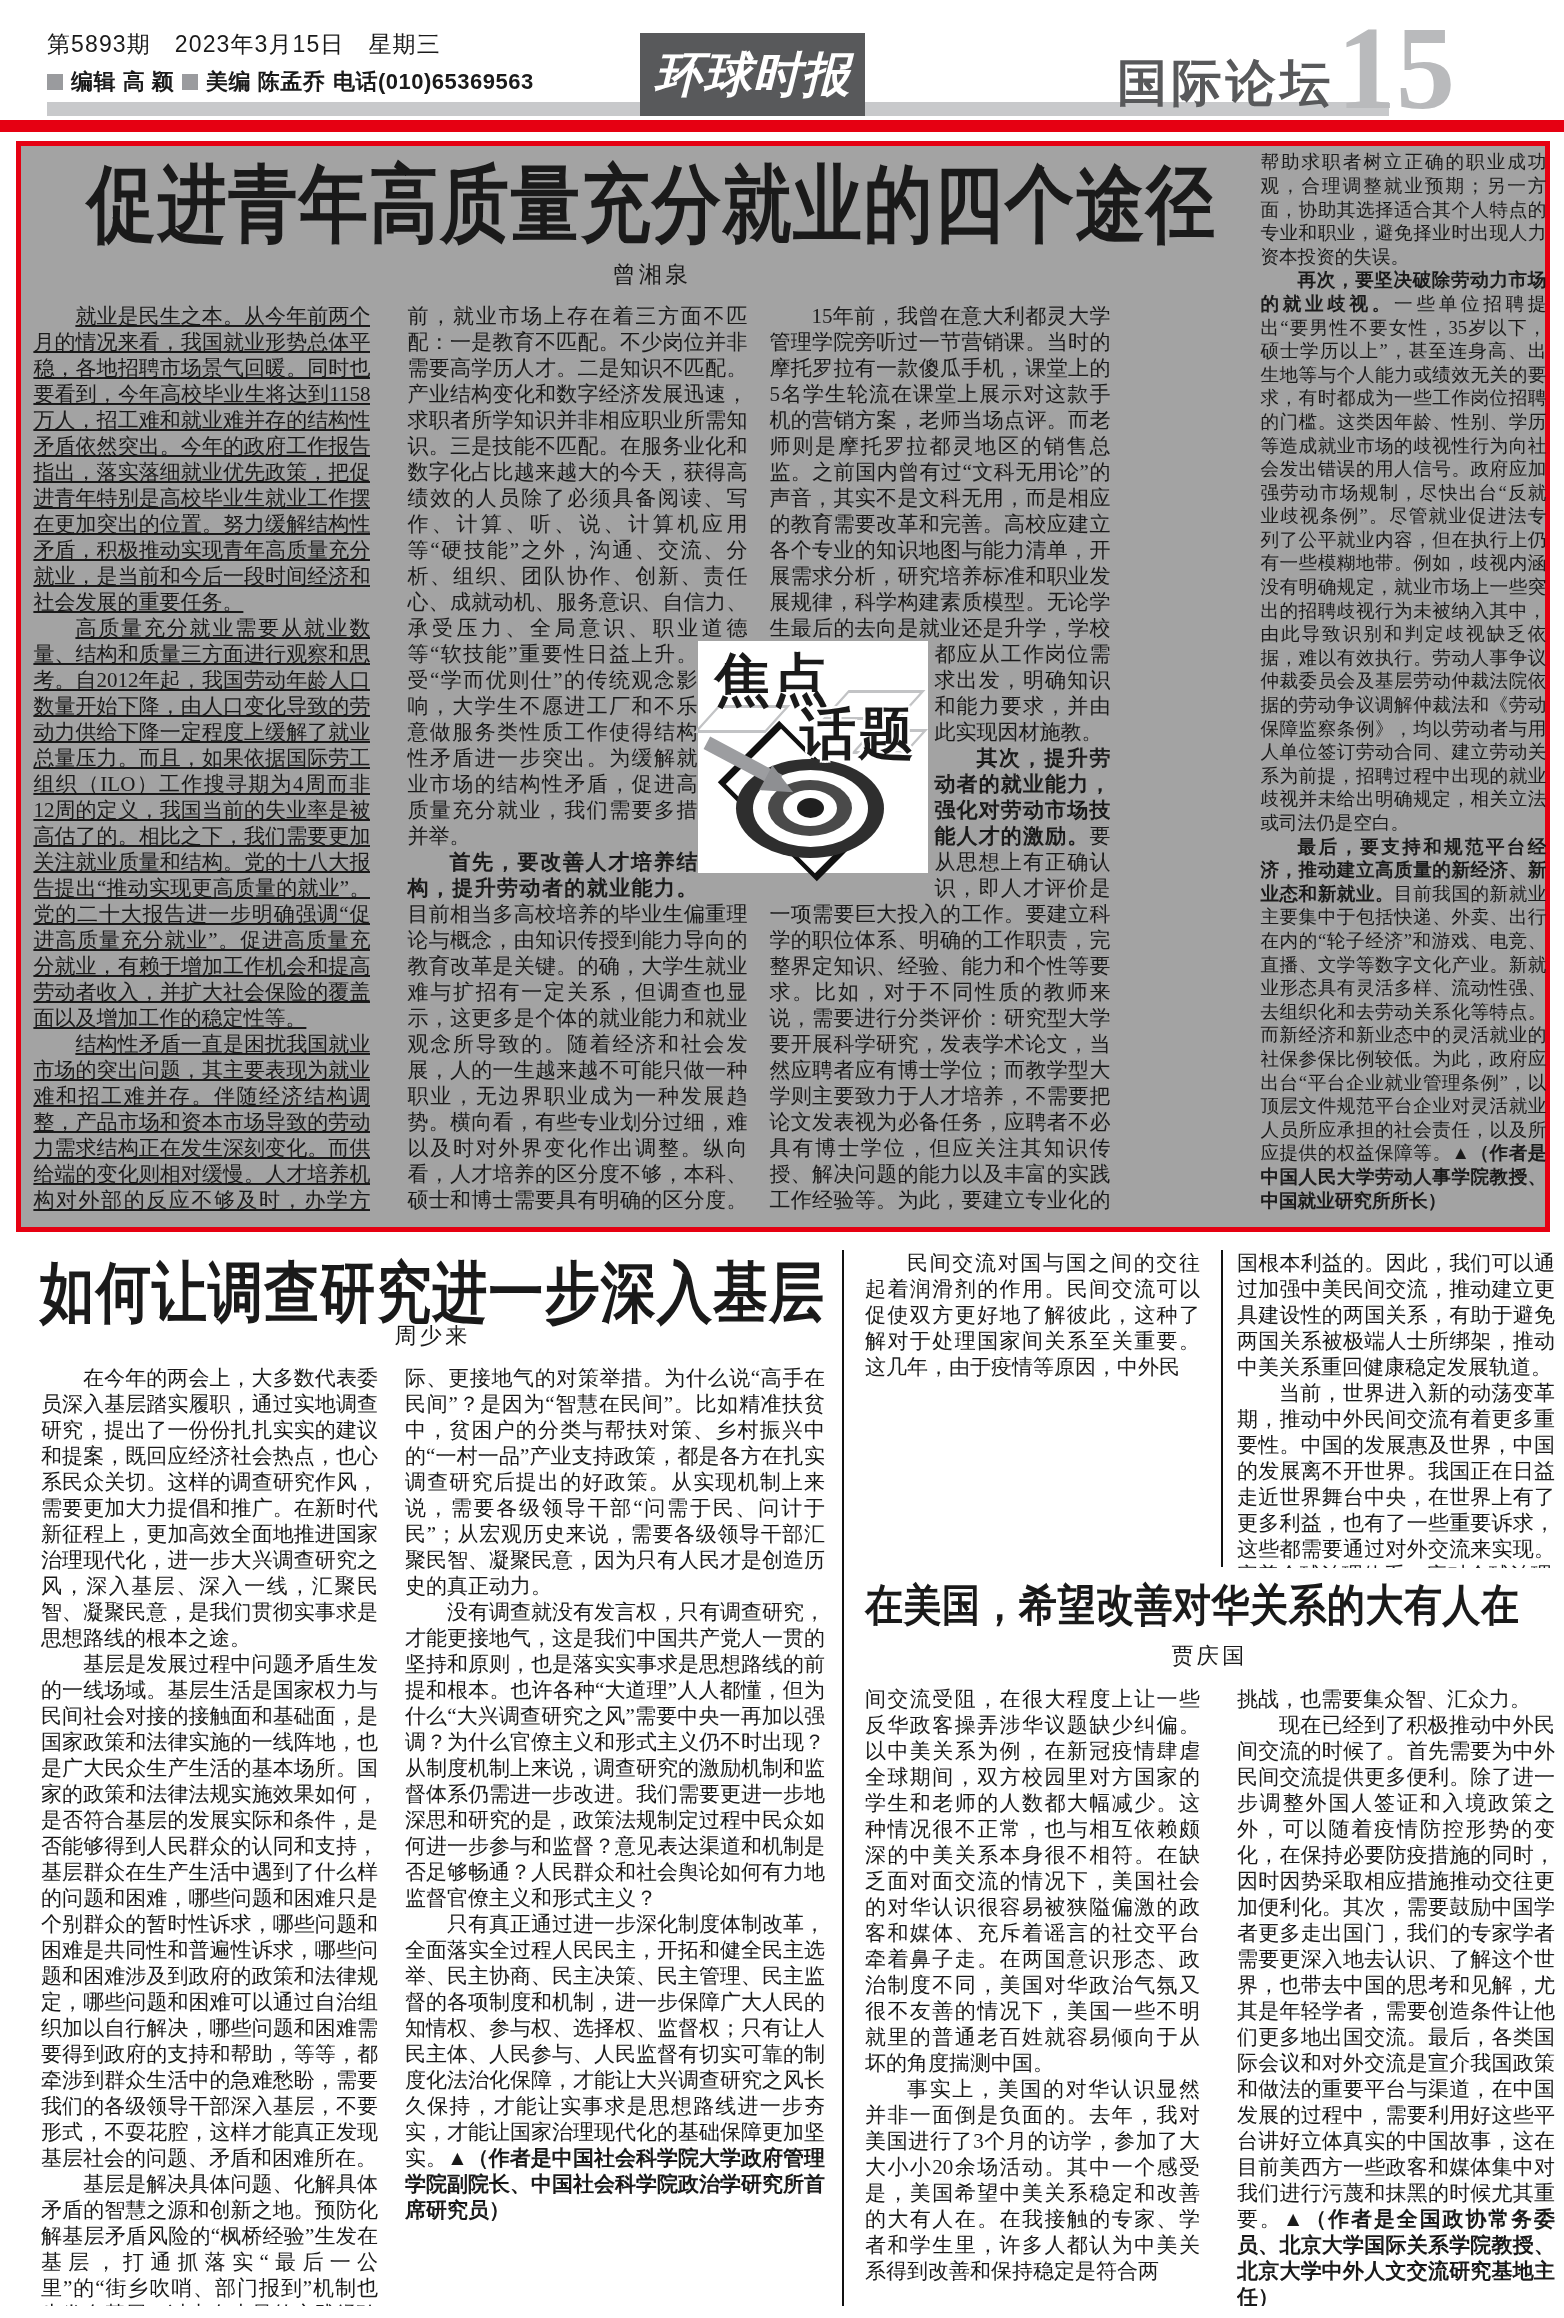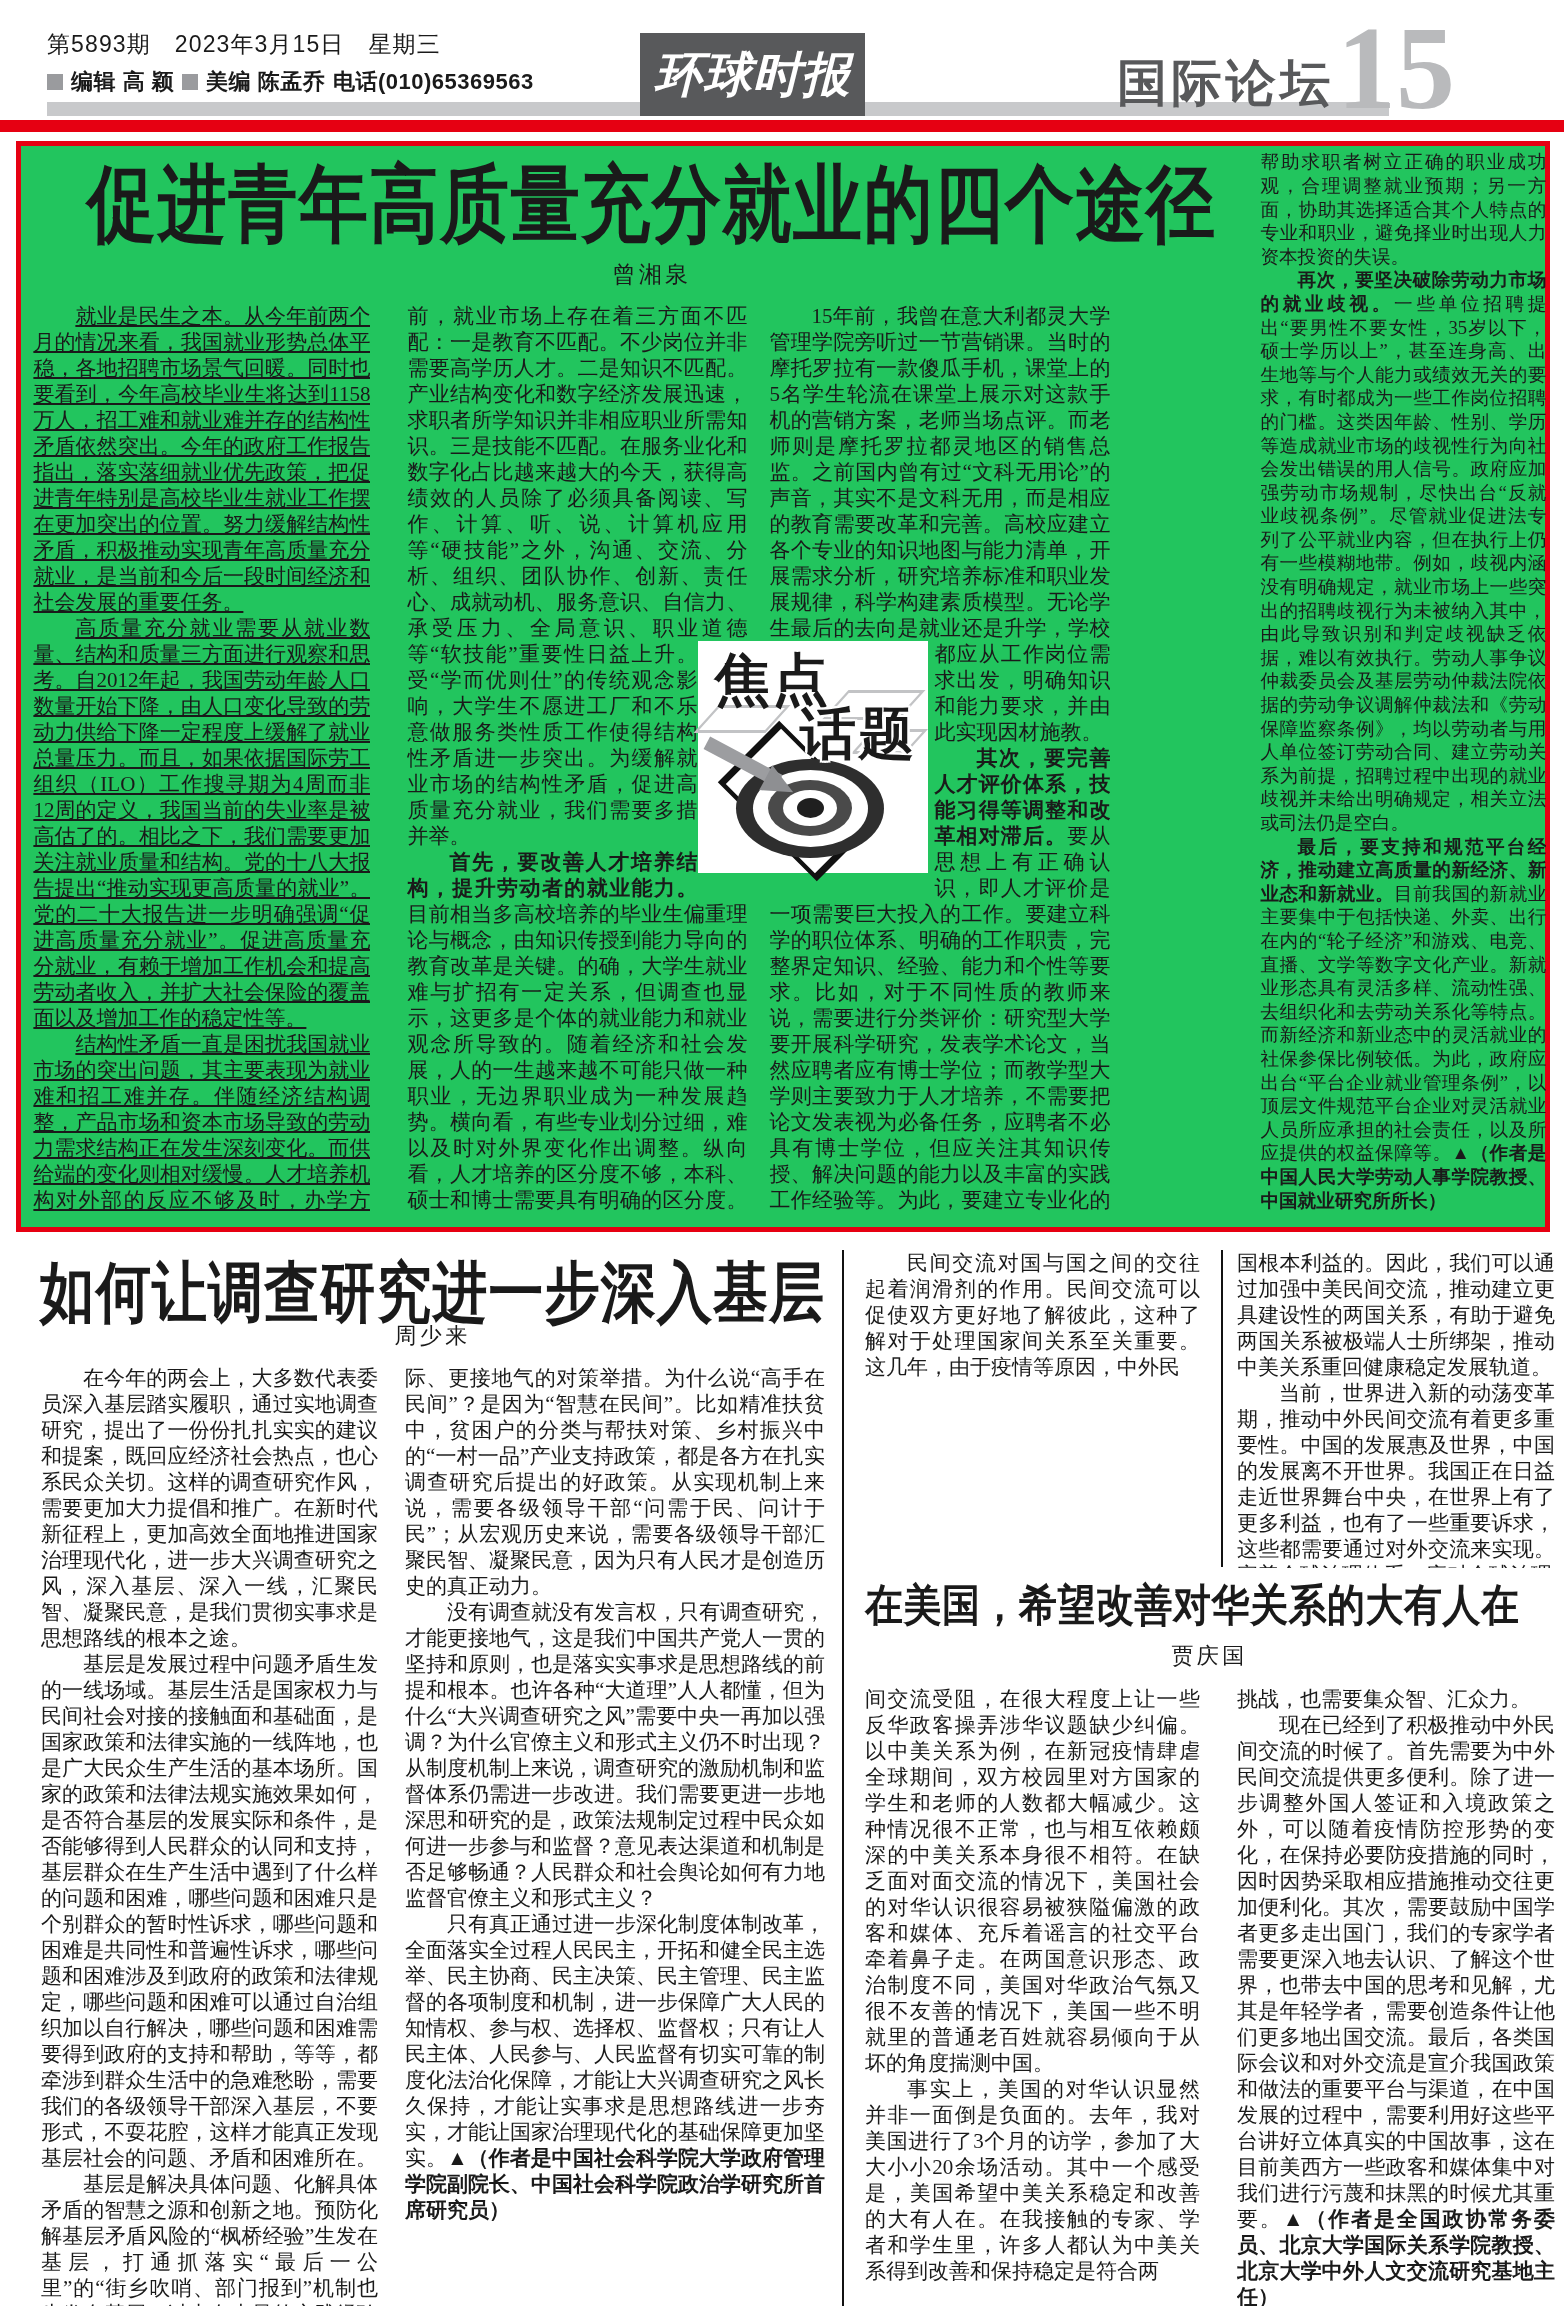--- a/index.html
+++ b/index.html
@@ -16,21 +16,21 @@
   .graybar{left:47px;top:102px;width:1342px;height:14.2px;background:#c8c9cb;}
   .masthead{left:640px;top:33px;width:225px;height:83px;background:#58595b;color:#fff;
     display:flex;align-items:center;justify-content:center;font-size:48px;font-weight:700;
     font-style:italic;letter-spacing:1.1px;font-family:"Liberation Serif",serif;}
   .section-title{left:1117px;top:50px;font-size:50px;font-weight:900;color:#58595b;
     font-family:"Liberation Sans",sans-serif;letter-spacing:4.4px;}
   .page-num{left:1337px;top:10px;font-size:118px;color:#b9babc;font-family:"Liberation Serif",serif;line-height:1;font-weight:bold;}
   .redrule{left:0;top:120px;width:1565px;height:12px;background:#e60012;}
 
   
-  .a1box{left:16.4px;top:141px;width:1534px;height:1091px;border:5.5px solid #e60012;box-sizing:border-box;background:#22c55e;}
+  .a1box{left:16.4px;top:141px;width:1534px;height:1091px;border:5.5px solid #e60012;box-sizing:border-box;background:#a3a3a3;}
   .a1title{left:25px;top:10px;width:1211px;text-align:center;font-size:69px;font-weight:900;
     font-family:"Liberation Sans",sans-serif;letter-spacing:1.6px;line-height:1.15;
     transform:scaleY(1.22);transform-origin:top center;white-space:nowrap;}
   .a1author{left:25px;top:113px;width:1211px;text-align:center;font-size:23px;letter-spacing:3.3px;}
   .col{overflow:hidden;font-size:21px;line-height:26px;text-align:justify;}
   .col p{margin:0;text-indent:2em;}
   .col p.noind{text-indent:0;}
   .col b{font-family:"Liberation Sans",sans-serif;font-weight:700;}
   .a1c1{left:12px;top:157px;width:337px;height:910px;text-decoration:underline;}
   .a1c2{left:386px;top:157px;width:340px;height:910px;}
@@ -93,21 +93,21 @@
       <p>结构性矛盾一直是困扰我国就业市场的突出问题，其主要表现为就业难和招工难并存。伴随经济结构调整，产品市场和资本市场导致的劳动力需求结构正在发生深刻变化。而供给端的变化则相对缓慢。人才培养机构对外部的反应不够及时，办学方向、专业设置、课程内容、技能习得等调整和改革相对滞后，职业供求之间差距进一步拉大。目</p>
     </div>
   <div class="abs col a1c2">
     <div class="cut-r"></div>
   <p class="noind">前，就业市场上存在着三方面不匹配：一是教育不匹配。不少岗位并非需要高学历人才。二是知识不匹配。产业结构变化和数字经济发展迅速，求职者所学知识并非相应职业所需知识。三是技能不匹配。在服务业化和数字化占比越来越大的今天，获得高绩效的人员除了必须具备阅读、写作、计算、听、说、计算机应用等“硬技能”之外，沟通、交流、分析、组织、团队协作、创新、责任心、成就动机、服务意识、自信力、承受压力、全局意识、职业道德等“软技能”重要性日益上升。受“学而优则仕”的传统观念影响，大学生不愿进工厂和不乐意做服务类性质工作使得结构性矛盾进一步突出。为缓解就业市场的结构性矛盾，促进高质量充分就业，我们需要多措并举。</p>
       <p><b>首先，要改善人才培养结构，提升劳动者的就业能力。</b>目前相当多高校培养的毕业生偏重理论与概念，由知识传授到能力导向的教育改革是关键。的确，大学生就业难与扩招有一定关系，但调查也显示，这更多是个体的就业能力和就业观念所导致的。随着经济和社会发展，人的一生越来越不可能只做一种职业，无边界职业成为一种发展趋势。横向看，有些专业划分过细，难以及时对外界变化作出调整。纵向看，人才培养的区分度不够，本科、硕士和博士需要具有明确的区分度。有的专业甚至可以考虑不设本科，比如，美国的医学院、法学院等就不招本科生。</p>
     </div>
   <div class="abs col a1c3">
     <div class="cut-l"></div>
   <p>15年前，我曾在意大利都灵大学管理学院旁听过一节营销课。当时的摩托罗拉有一款傻瓜手机，课堂上的5名学生轮流在课堂上展示对这款手机的营销方案，老师当场点评。而老师则是摩托罗拉都灵地区的销售总监。之前国内曾有过“文科无用论”的声音，其实不是文科无用，而是相应的教育需要改革和完善。高校应建立各个专业的知识地图与能力清单，开展需求分析，研究培养标准和职业发展规律，科学构建素质模型。无论学生最后的去向是就业还是升学，学校都应从工作岗位需求出发，明确知识和能力要求，并由此实现因材施教。</p>
-      <p><b>其次，要完善人才评价体系，技能习得等调整和改革相对滞后。</b>要从思想上有正确认识，即人才评价是一项需要巨大投入的工作。要建立科学的职位体系、明确的工作职责，完整界定知识、经验、能力和个性等要求。比如，对于不同性质的教师来说，需要进行分类评价：研究型大学要开展科学研究，发表学术论文，当然应聘者应有博士学位；而教学型大学则主要致力于人才培养，不需要把论文发表视为必备任务，应聘者不必具有博士学位，但应关注其知识传授、解决问题的能力以及丰富的实践工作经验等。为此，要建立专业化的人才管理队伍，并能够为人才战略顶层设计提供技术支撑。还应重视职业指导队伍专业化建设。中学、高校乃至社会的人才中介服务机构，都需要有专业化的职业指导人才，一方面</p>
+      <p><b>其次，提升劳动者的就业能力，强化对劳动市场技能人才的激励。</b>要从思想上有正确认识，即人才评价是一项需要巨大投入的工作。要建立科学的职位体系、明确的工作职责，完整界定知识、经验、能力和个性等要求。比如，对于不同性质的教师来说，需要进行分类评价：研究型大学要开展科学研究，发表学术论文，当然应聘者应有博士学位；而教学型大学则主要致力于人才培养，不需要把论文发表视为必备任务，应聘者不必具有博士学位，但应关注其知识传授、解决问题的能力以及丰富的实践工作经验等。为此，要建立专业化的人才管理队伍，并能够为人才战略顶层设计提供技术支撑。还应重视职业指导队伍专业化建设。中学、高校乃至社会的人才中介服务机构，都需要有专业化的职业指导人才，一方面</p>
     </div>
   <div class="abs col a1cr">
       <p class="noind">帮助求职者树立正确的职业成功观，合理调整就业预期；另一方面，协助其选择适合其个人特点的专业和职业，避免择业时出现人力资本投资的失误。</p>
       <p><b>再次，要坚决破除劳动力市场的就业歧视。</b>一些单位招聘提出“要男性不要女性，35岁以下，硕士学历以上”，甚至连身高、出生地等与个人能力或绩效无关的要求，有时都成为一些工作岗位招聘的门槛。这类因年龄、性别、学历等造成就业市场的歧视性行为向社会发出错误的用人信号。政府应加强劳动市场规制，尽快出台“反就业歧视条例”。尽管就业促进法专列了公平就业内容，但在执行上仍有一些模糊地带。例如，歧视内涵没有明确规定，就业市场上一些突出的招聘歧视行为未被纳入其中，由此导致识别和判定歧视缺乏依据，难以有效执行。劳动人事争议仲裁委员会及基层劳动仲裁法院依据的劳动争议调解仲裁法和《劳动保障监察条例》，均以劳动者与用人单位签订劳动合同、建立劳动关系为前提，招聘过程中出现的就业歧视并未给出明确规定，相关立法或司法仍是空白。</p>
       <p><b>最后，要支持和规范平台经济，推动建立高质量的新经济、新业态和新就业。</b>目前我国的新就业主要集中于包括快递、外卖、出行在内的“轮子经济”和游戏、电竞、直播、文学等数字文化产业。新就业形态具有灵活多样、流动性强、去组织化和去劳动关系化等特点。而新经济和新业态中的灵活就业的社保参保比例较低。为此，政府应出台“平台企业就业管理条例”，以顶层文件规范平台企业对灵活就业人员所应承担的社会责任，以及所应提供的权益保障等。<b>▲（作者是中国人民大学劳动人事学院教授、中国就业研究所所长）</b></p>
     </div>
 </div>
 
 <div class="abs focus">
   <div class="bgshape" style="left:7.7px;top:64px;width:66px;height:22px;"></div>

